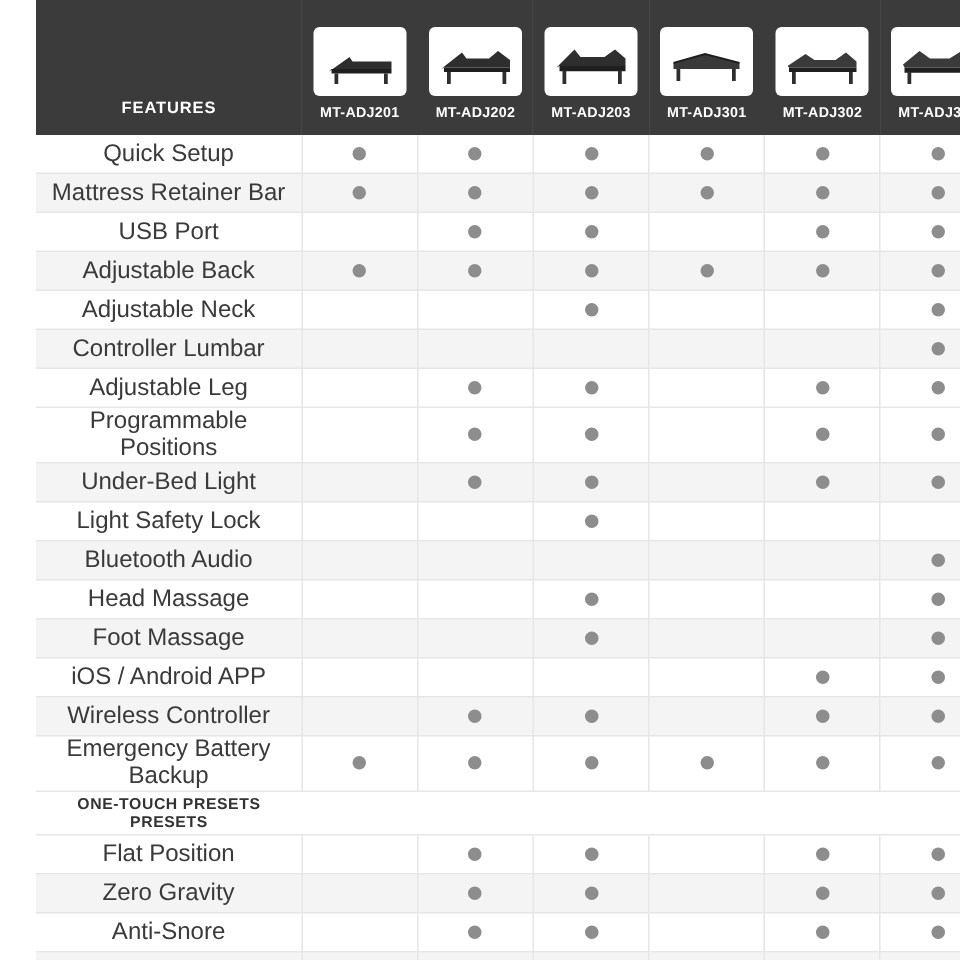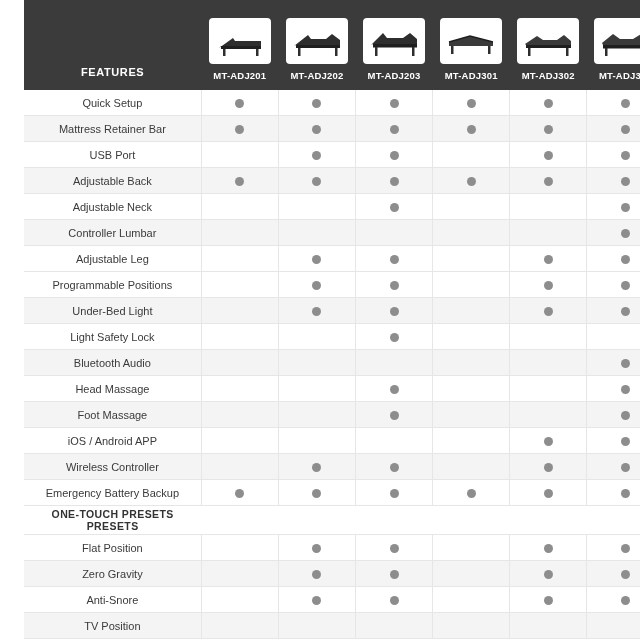--- a/index.html
+++ b/index.html
@@ -74,21 +74,21 @@
     color: #ffffff;
   }
 
   
   tbody td {
     border-bottom: 1px solid #e6e6e6;
     height: 23px;
   }
   td.feature-name {
     text-align: center;
-    font-size: 11px;
+    font-size: 16px;
     color: #3a3a3a;
     background: #ffffff;
     border-right: 1px solid #e6e6e6;
     padding: 0 6px;
   }
   td.dot-cell {
     text-align: center;
     vertical-align: middle;
     background: #ffffff;
     border-right: 1px solid #e6e6e6;

